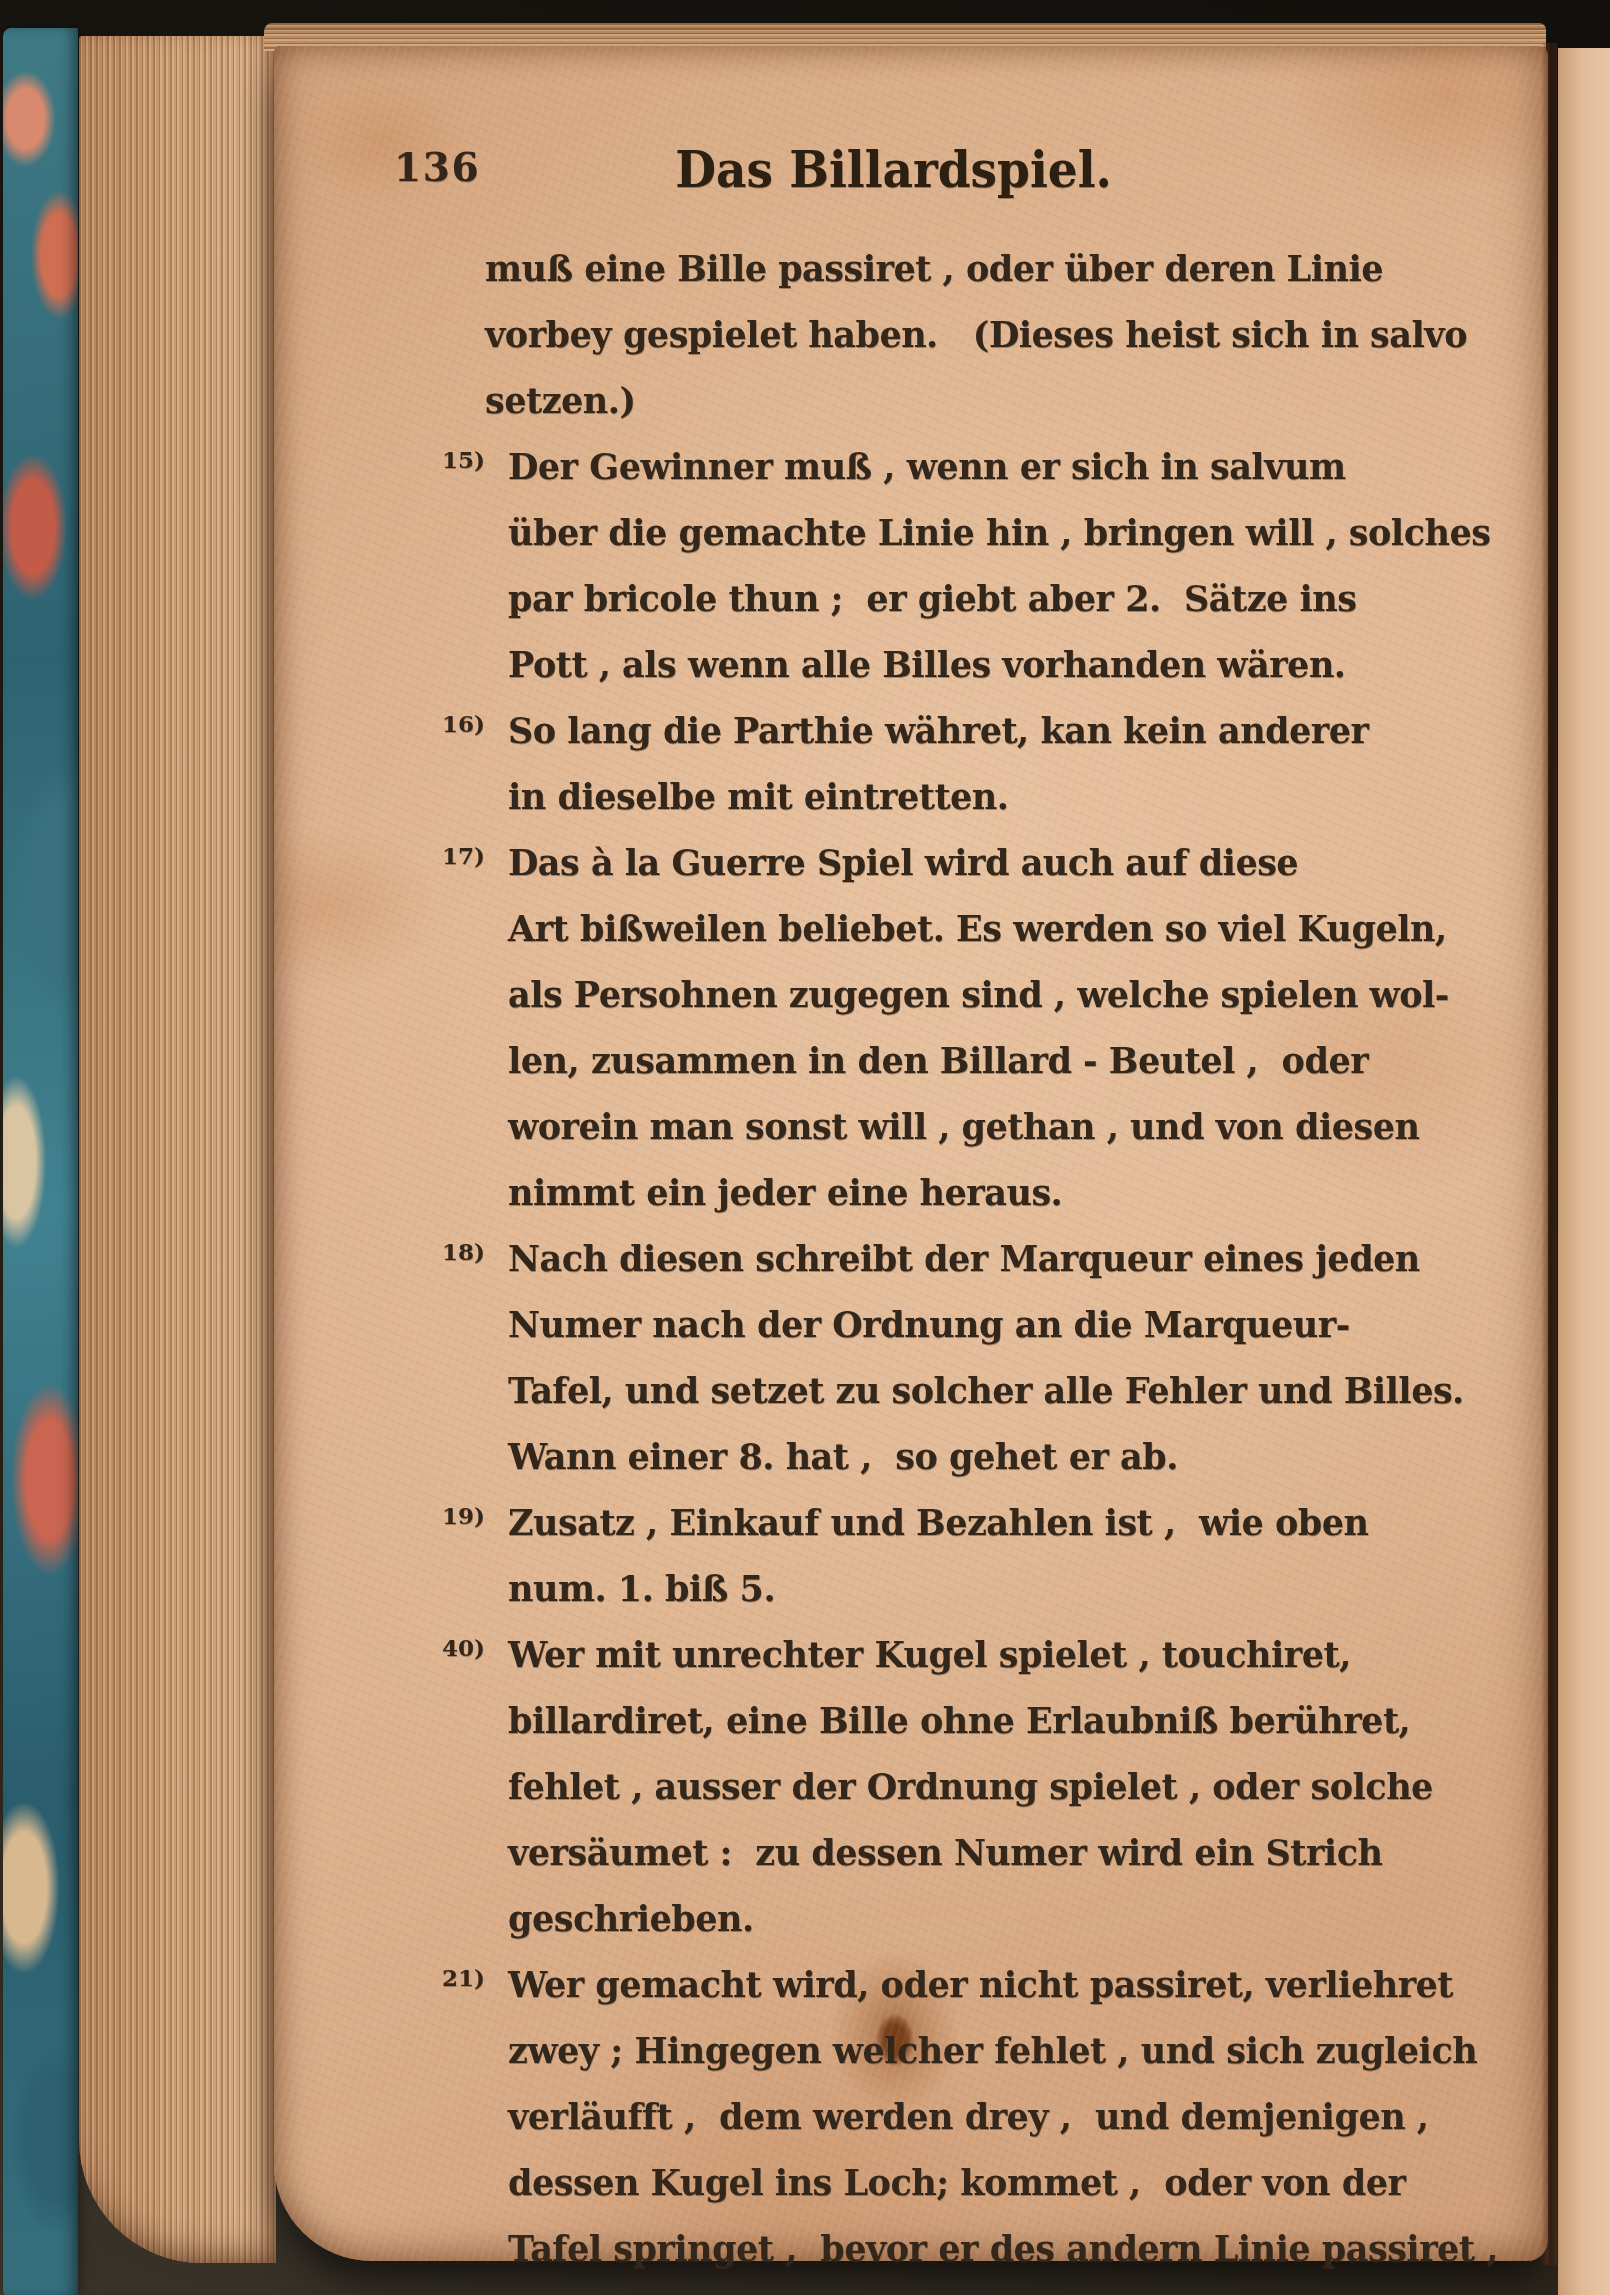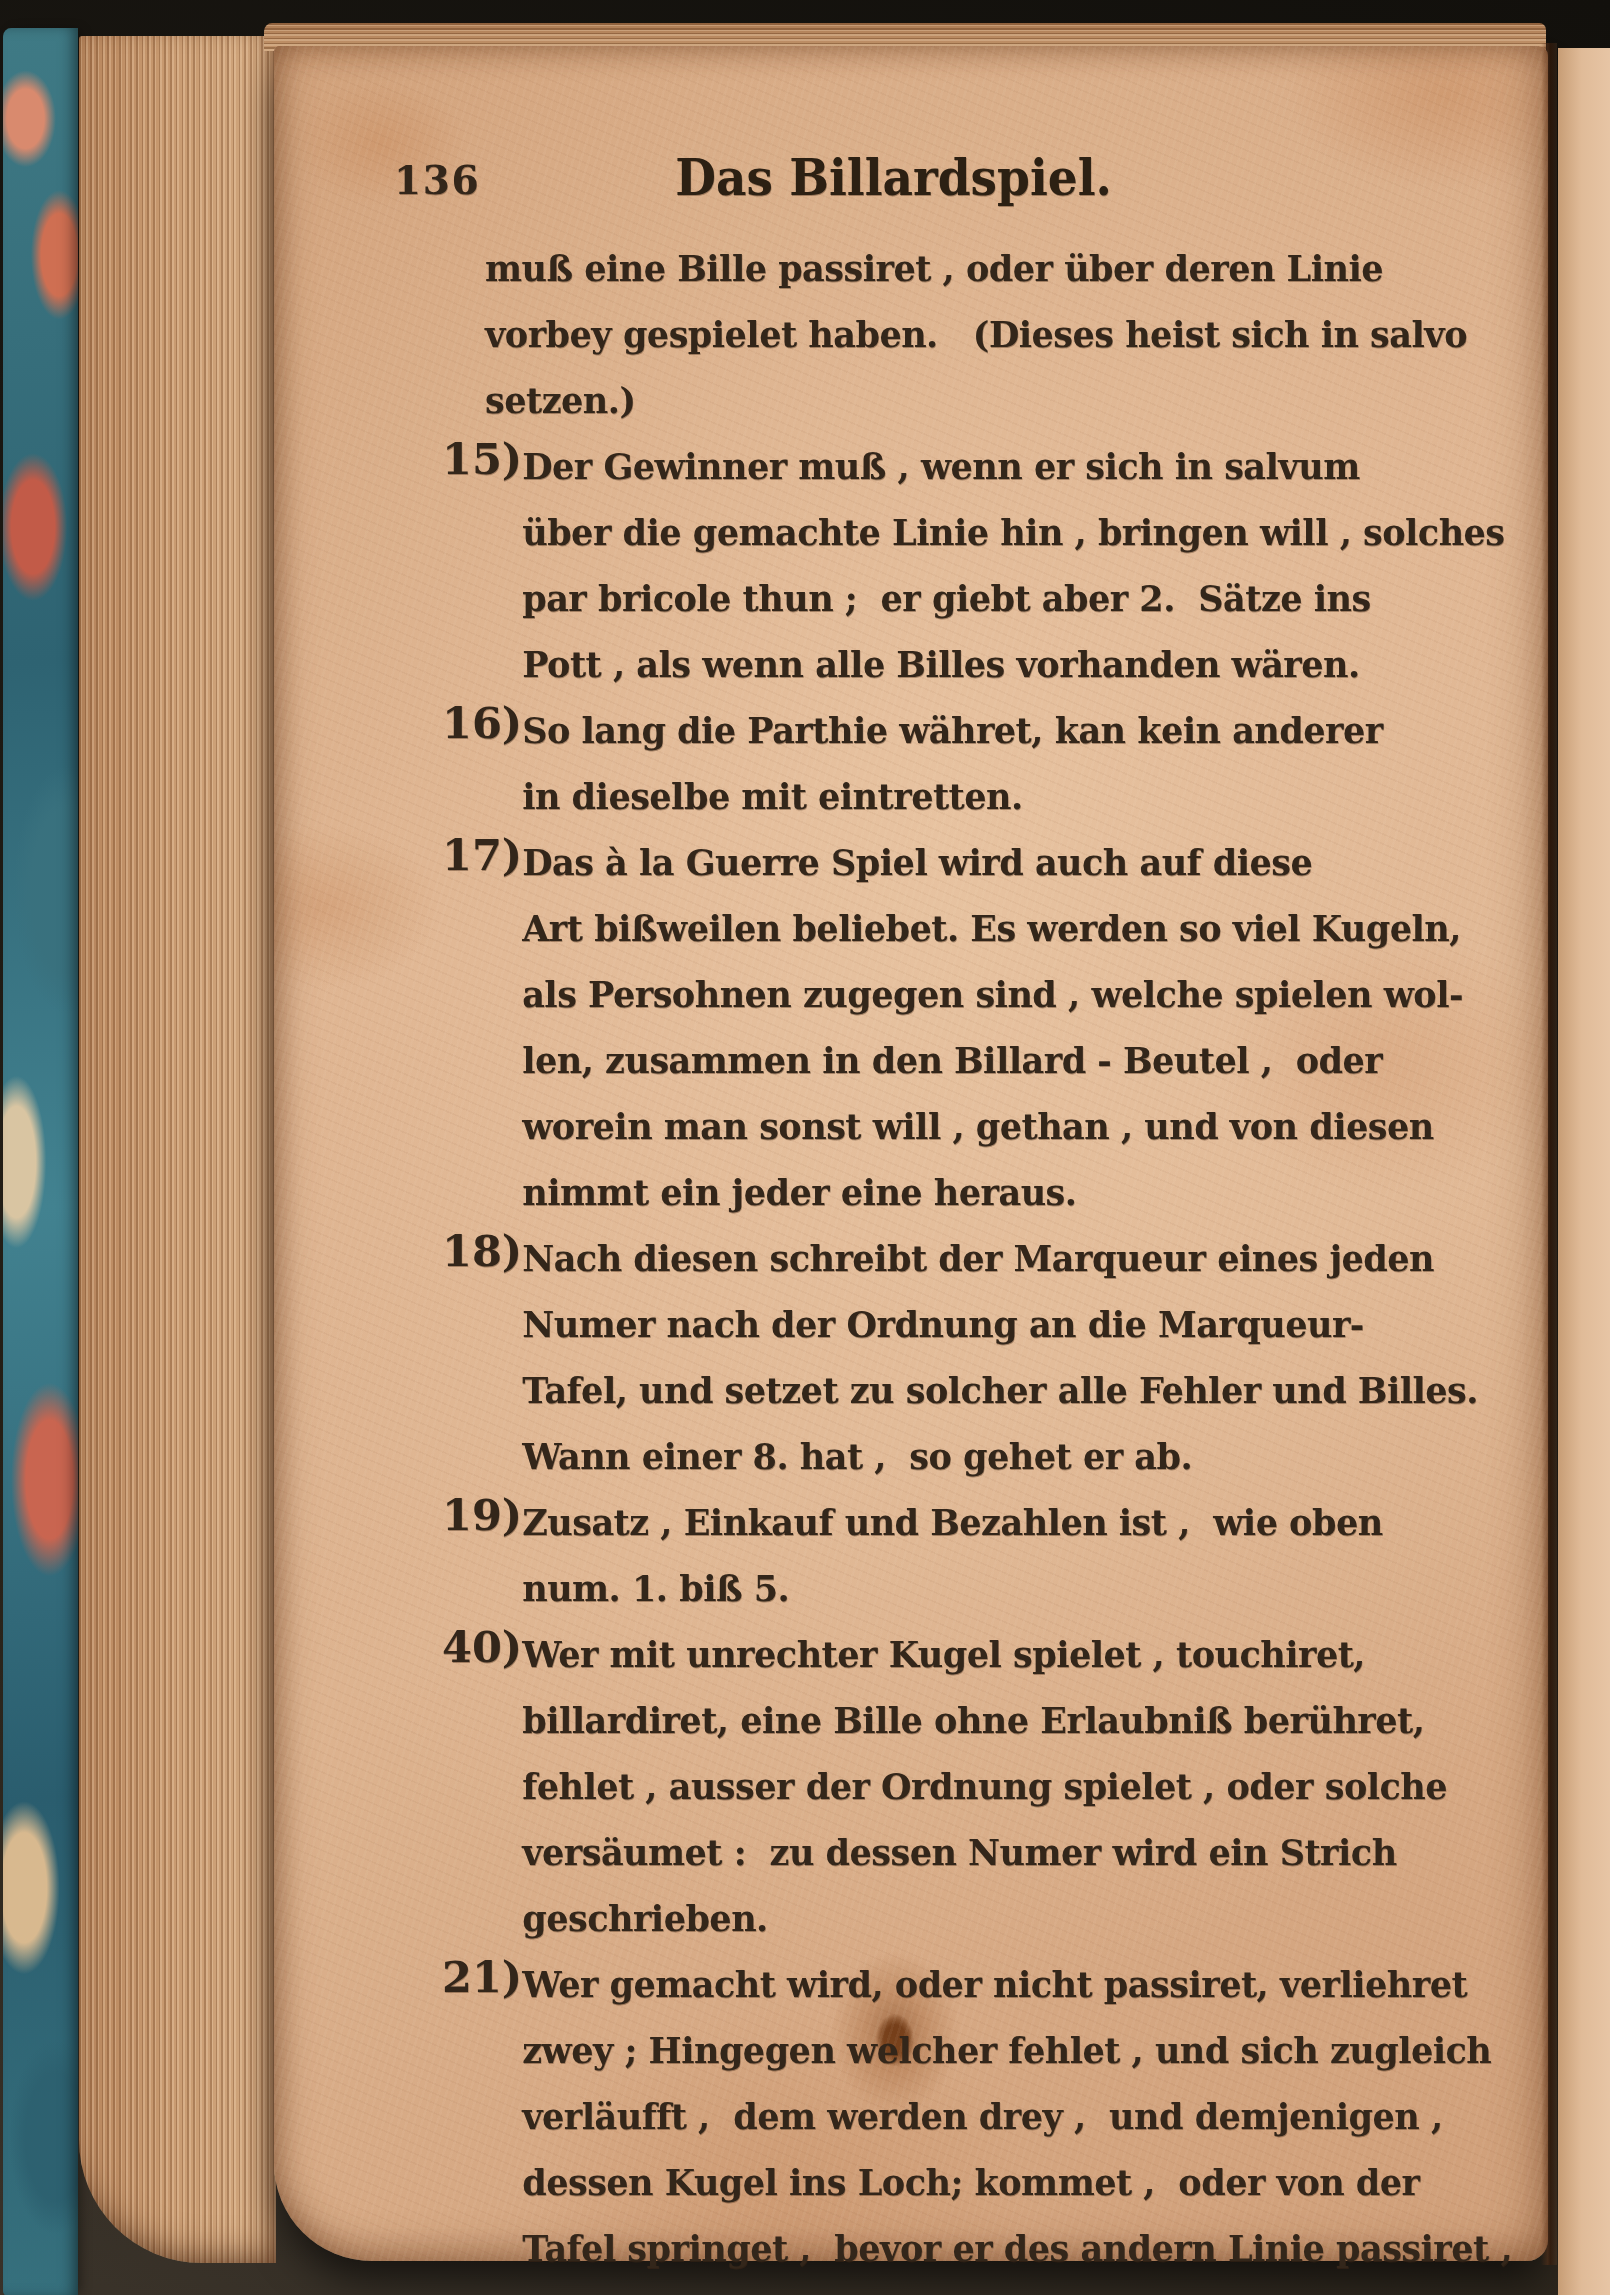--- a/index.html
+++ b/index.html
@@ -89,25 +89,25 @@
     background: linear-gradient(90deg, #c79d75 0%, #e0bb98 45%, #e7c5a5 100%);
   }
   
   .content {
     position: absolute; left: 442px; top: 144px; width: 1092px;
     color: var(--ink, #33261a);
     font-family: "DejaVu Serif", "Liberation Serif", serif;
     font-weight: 700;
     text-shadow: 0.5px 0.7px 0.6px rgba(72,46,24,.4);
   }
-  .header-row { display: flex; align-items: center; height: 71px; margin-bottom: 21px; }
+  .header-row { display: flex; align-items: flex-start; height: 71px; margin-bottom: 21px; }
   .pagenum { font-size: 39px; margin-left: -48px; letter-spacing: 1.6px; }
   .title   { font-size: 47px; margin-left: 195px; color: #2c2013; transform: scaleY(1.06); transform-origin: bottom; }
   .para  { display: flex; }
-  .num   { flex: 0 0 66px; font-size: 43px; line-height: 51px; }
+  .num   { flex: 0 0 66px; font-size: 23px; line-height: 51px; }
   .num.cont { flex-basis: 43px; }
   .lines { flex: 1; font-size: 35px; line-height: 66px; white-space: pre-wrap; letter-spacing: -0.5px; }
   .catchword { margin-top: 49px; font-size: 37px; text-align: right; padding-right: 262px; }
 </style>
 </head>
 <body>
 
 <div class="photo">
   <div class="marble"></div>
   <div class="stack-left"></div>

